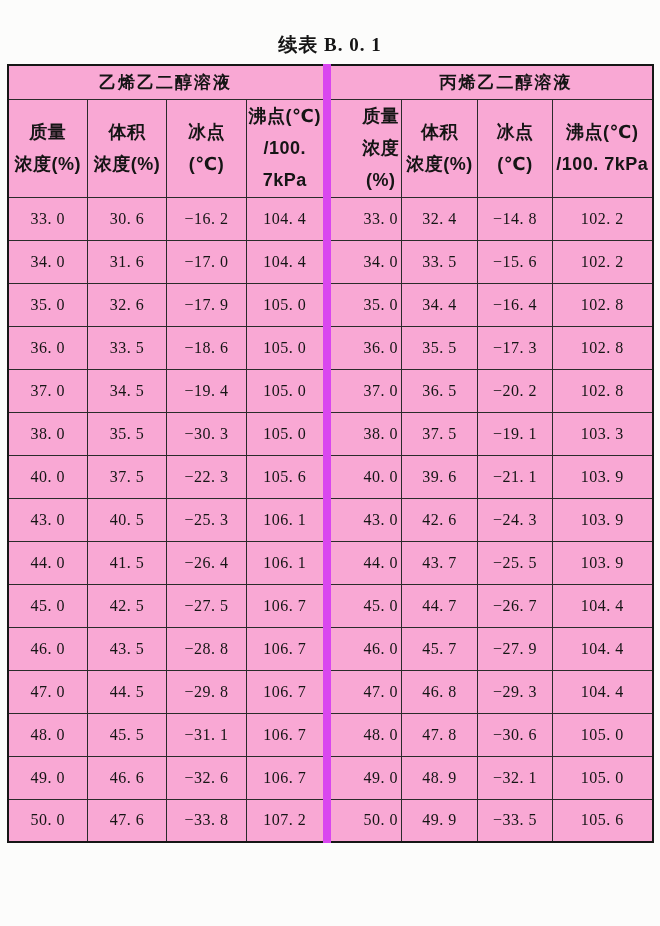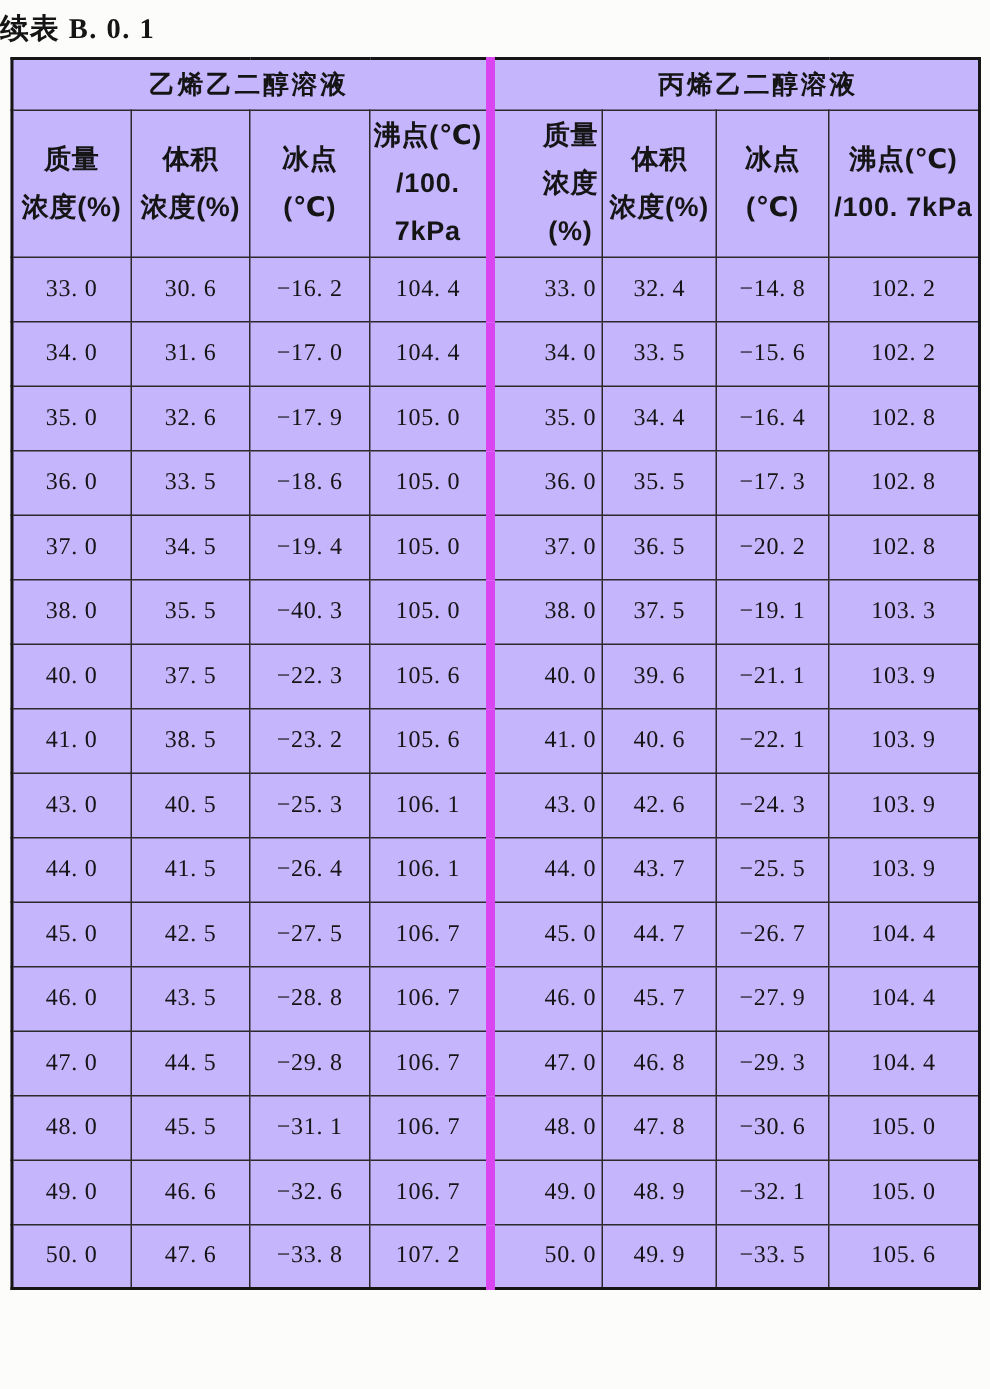--- a/index.html
+++ b/index.html
@@ -6,42 +6,43 @@
   html, body { margin: 0; padding: 0; }
   body {
     width: 660px; height: 926px;
     background: #fcfcfb;
     color: #151515;
     font-family: "Liberation Serif", "DejaVu Serif", serif;
     overflow: hidden;
   }
   .page { width: 660px; height: 926px; }
   .doc-title {
-    text-align: left;
+    text-align: center;
     font-size: 19px;
     font-weight: bold;
     letter-spacing: 1px;
     padding: 6px 0 6px 0;
+    margin-top: 26px;
   }
   table.data-table {
     border-collapse: collapse;
     table-layout: fixed;
     width: 645px;
     margin: 0 auto;
     border: 2px solid #161616;
-    background: #c4b5fd;
+    background: #f9a8d4;
   }
   th, td {
     border: 1px solid #2b2b2b;
     text-align: center;
     vertical-align: middle;
     padding: 0;
     overflow: hidden;
   }
-  .mid { border-left: 6px solid #d946ef; padding-left: 30px; }
+  .mid { border-left: 8px solid #d946ef; padding-left: 30px; }
   thead th {
     font-family: "Liberation Sans", "DejaVu Sans", sans-serif;
     font-weight: bold;
   }
   th.group-cell { height: 34px; font-size: 17px; letter-spacing: 2px; }
   th.col-cell   { height: 71px; font-size: 18px; line-height: 1.8; letter-spacing: 0.5px; }
   th.col-cell .hl { display: block; }
   tbody td {
     height: 43px;
     font-size: 16px;
@@ -154,48 +155,38 @@
           <td>−19. 4</td>
           <td>105. 0</td>
           <td class="mid">37. 0</td>
           <td>36. 5</td>
           <td>−20. 2</td>
           <td>102. 8</td>
         </tr>
         <tr>
           <td>38. 0</td>
           <td>35. 5</td>
-          <td>−40. 3</td>
+          <td>−30. 3</td>
           <td>105. 0</td>
           <td class="mid">38. 0</td>
           <td>37. 5</td>
           <td>−19. 1</td>
           <td>103. 3</td>
         </tr>
         <tr>
           <td>40. 0</td>
           <td>37. 5</td>
           <td>−22. 3</td>
           <td>105. 6</td>
           <td class="mid">40. 0</td>
           <td>39. 6</td>
           <td>−21. 1</td>
           <td>103. 9</td>
         </tr>
         <tr>
-          <td>41. 0</td>
-          <td>38. 5</td>
-          <td>−23. 2</td>
-          <td>105. 6</td>
-          <td class="mid">41. 0</td>
-          <td>40. 6</td>
-          <td>−22. 1</td>
-          <td>103. 9</td>
-        </tr>
-        <tr>
           <td>43. 0</td>
           <td>40. 5</td>
           <td>−25. 3</td>
           <td>106. 1</td>
           <td class="mid">43. 0</td>
           <td>42. 6</td>
           <td>−24. 3</td>
           <td>103. 9</td>
         </tr>
         <tr>

